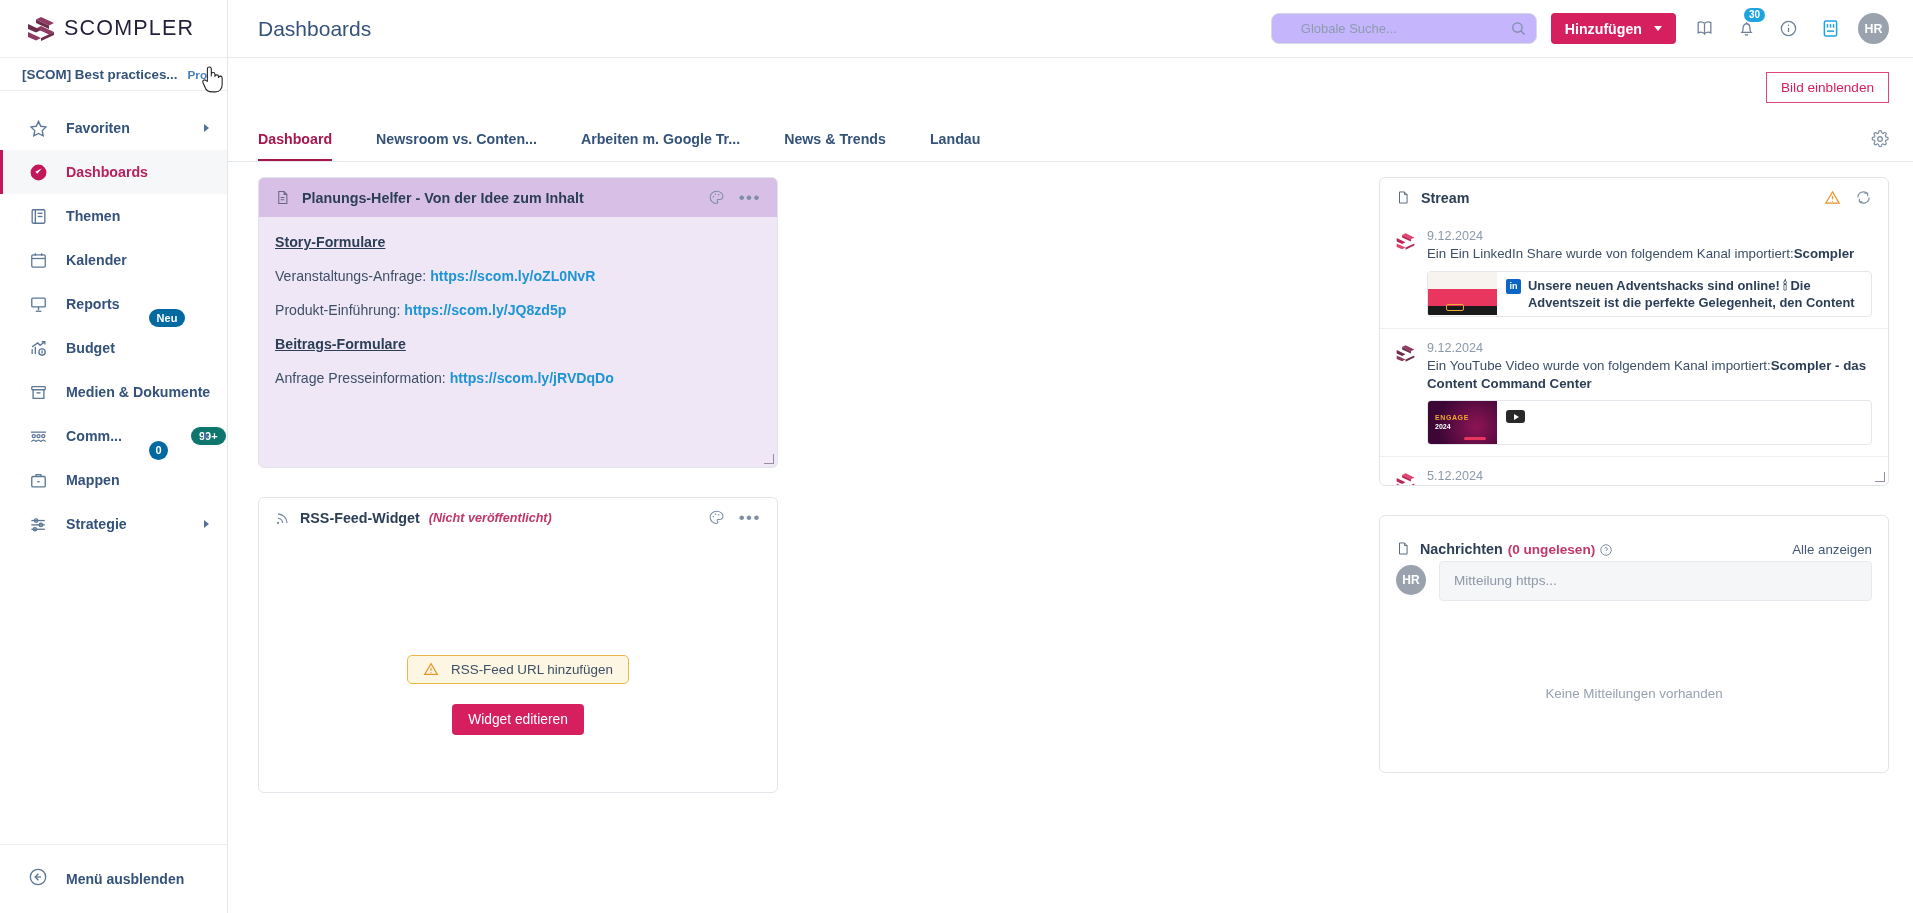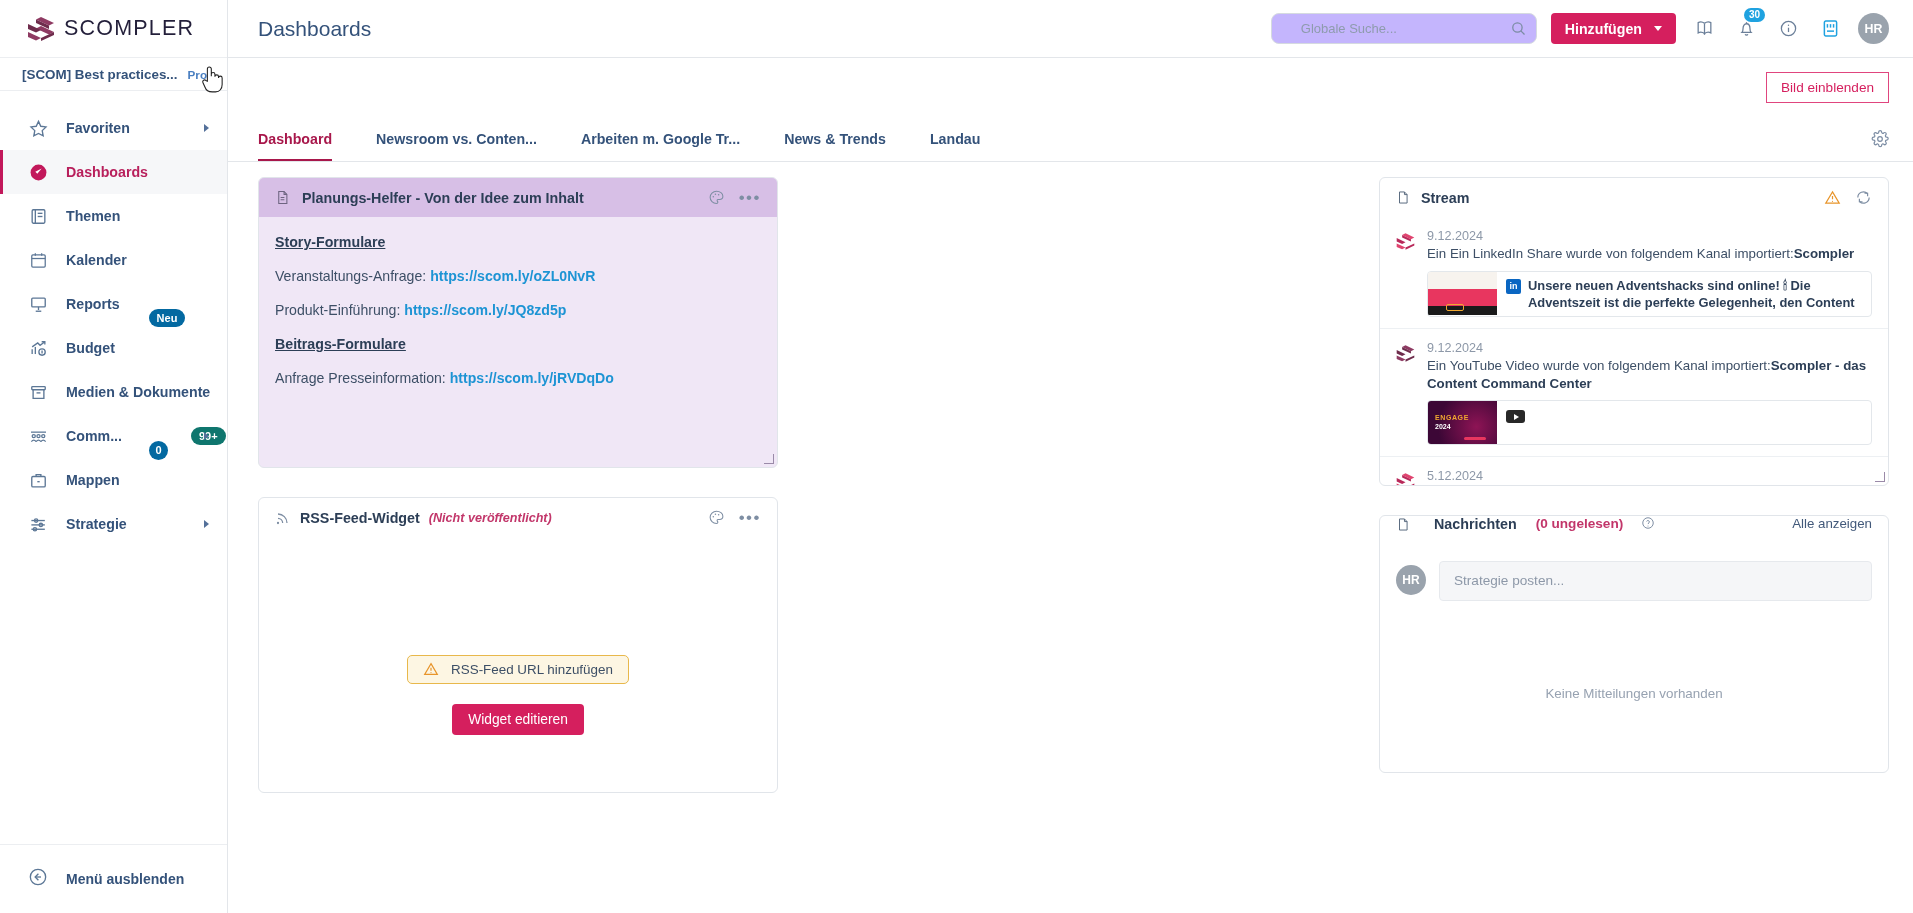--- a/index.html
+++ b/index.html
@@ -197,21 +197,21 @@
   .s-thumb { width: 69px; flex: 0 0 69px; height: 43px; background: #f3f1ef; position: relative; overflow:hidden;}
   .s-card-txt {
     flex: 1; font-size: 12.9px; font-weight: 700; color: #2c3e56;
     padding: 5px 10px 5px 9px; line-height: 1.35; display: flex; gap: 7px;
   }
   .li-badge { width:15px;height:15px;flex:0 0 15px;background:#0a66c2;border-radius:2px;color:#fff;font-size:9px;font-weight:700;display:flex;align-items:center;justify-content:center; margin-top:2px;}
   .yt-badge { width:19px;height:13px;background:#282828;border-radius:3px;display:flex;align-items:center;justify-content:center;margin-top:4px;}
   .yt-badge::after{content:"";border-left:5px solid #fff;border-top:3.5px solid transparent;border-bottom:3.5px solid transparent;margin-left:1px;}
 
   
-  .nach-head { display:flex; align-items:flex-start; gap:24px; padding: 0 16px; height: 41px;}
+  .nach-head { display:flex; align-items:flex-end; gap:10px; padding: 0 16px; height: 41px;}
   .nach-head .wt { font-size: 14.3px; font-weight: 700; color:#2c3e56;}
   .nach-head .cnt { font-size: 13.6px; color:#c2366a; font-weight:600;}
   .nach-head .link { margin-left:auto; font-size:13.3px; color:#42597a; cursor:pointer;}
   .nach-compose { display:flex; gap:13px; padding: 4px 16px 14px 16px; align-items: flex-start;}
   .nach-compose .avatar2 {
     width:30px;height:30px;border-radius:50%;background:#9aa3ad;color:#fff;
     font-size:12px;font-weight:600;display:flex;align-items:center;justify-content:center;flex:0 0 30px;margin-top:4px;
   }
   .nach-input {
     flex:1; min-height:40px; background:#f5f6f8; border:1px solid #e6e9ed; border-radius:4px;
@@ -685,20 +685,20 @@
                   <path d="M9.6 9.3 a2.5 2.5 0 0 1 4.8 .9 c0 1.7 -2.4 2 -2.4 3.6"></path>
                   <circle cx="12" cy="17.2" r="0.9" fill="currentColor" stroke="none"></circle>
                 </svg>
               </span>
             <span class="link">Alle anzeigen</span>
           </div>
           <div class="nach-compose">
             <div class="avatar2">
                 <span>HR</span>
               </div>
-            <div class="nach-input">Strategie posten...</div>
+            <div class="nach-input">Mitteilung https...</div>
           </div>
           <div class="nach-empty">Keine Mitteilungen vorhanden</div>
         </div>
       </div>
     </div>
   </div>
 </div>
 
 </body></html>

